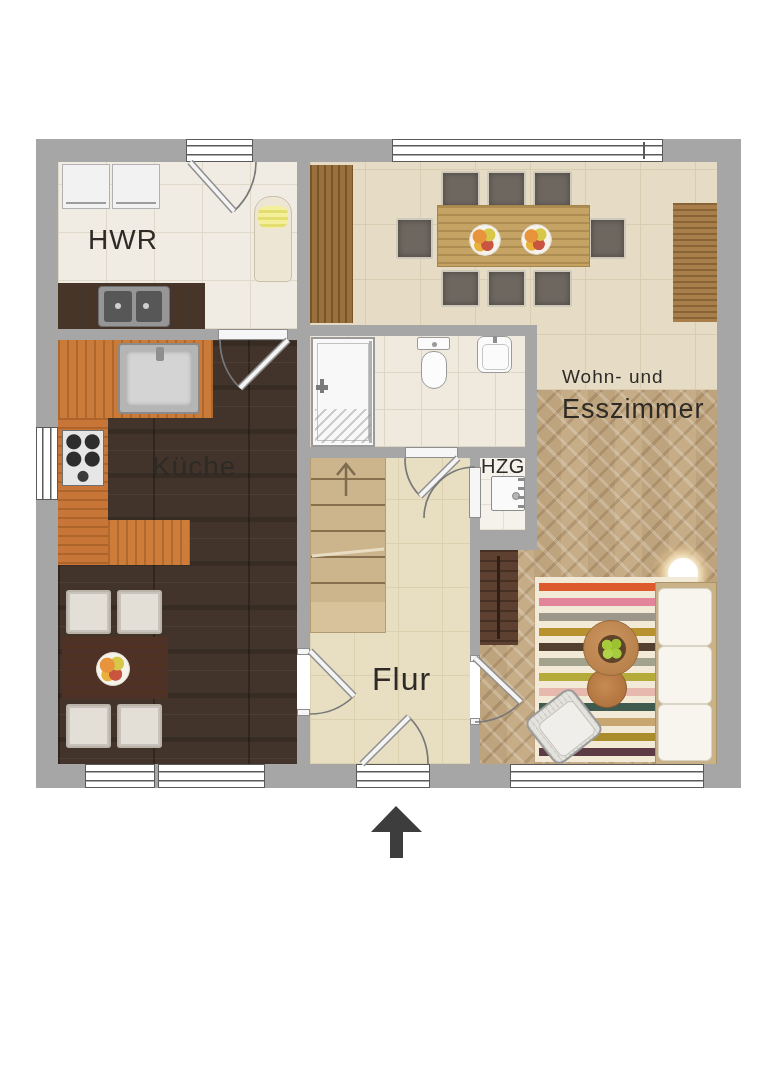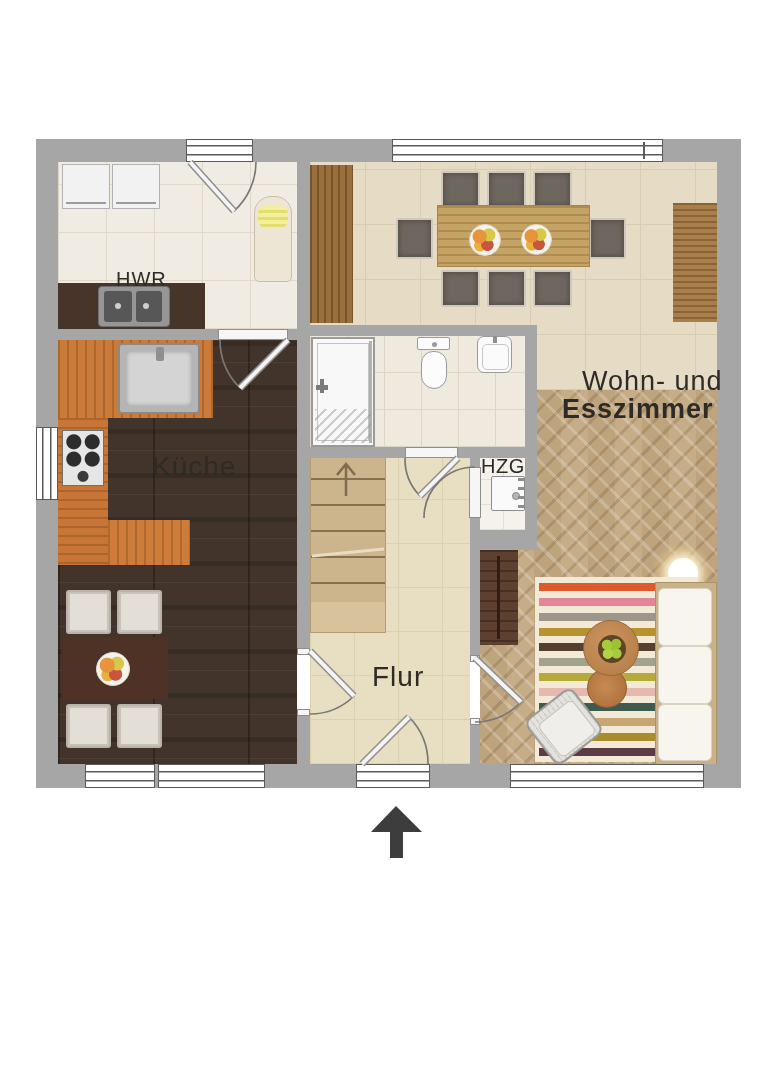--- a/index.html
+++ b/index.html
@@ -260,20 +260,20 @@
     <g>
       <path d="M 346 496 L 346 466 M 337 475 L 346 464 L 355 475" fill="none" stroke="#7d6c4e" stroke-width="2.5"></path>
       <line x1="312" y1="556" x2="384" y2="549" stroke="#e8dcc2" stroke-width="3"></line>
     </g>
     <g>
       <rect x="390" y="825" width="13" height="33" fill="#3d3d3d"></rect>
       <polygon points="371,832 396,806 422,832" fill="#3d3d3d"></polygon>
     </g>
   </svg>
 
-  <div class="lbl" style="left:116px;top:224px;font-size:20px;margin-top:44px;">HWR</div>
+  <div class="lbl" style="left:88px;top:224px;font-size:28px;">HWR</div>
   <div class="lbl" style="left:152px;top:451px;font-size:28px;">Küche</div>
   <div class="lbl" style="left:481px;top:455px;font-size:20px;letter-spacing:0.5px;">HZG</div>
-  <div class="lbl" style="left:372px;top:661px;font-size:28px;">Flur</div>
-  <div class="lbl" style="left:562px;top:366px;font-size:27px;margin-left:20px;">Wohn- und</div>
-  <div class="lbl" style="left:562px;top:394px;font-size:27px;font-weight:bold;">Esszimmer</div>
+  <div class="lbl" style="left:372px;top:661px;font-size:32px;">Flur</div>
+  <div class="lbl" style="left:562px;top:366px;font-size:19px;">Wohn- und</div>
+  <div class="lbl" style="left:562px;top:394px;font-size:27px;">Esszimmer</div>
 
 </div>
 
 </body></html>

